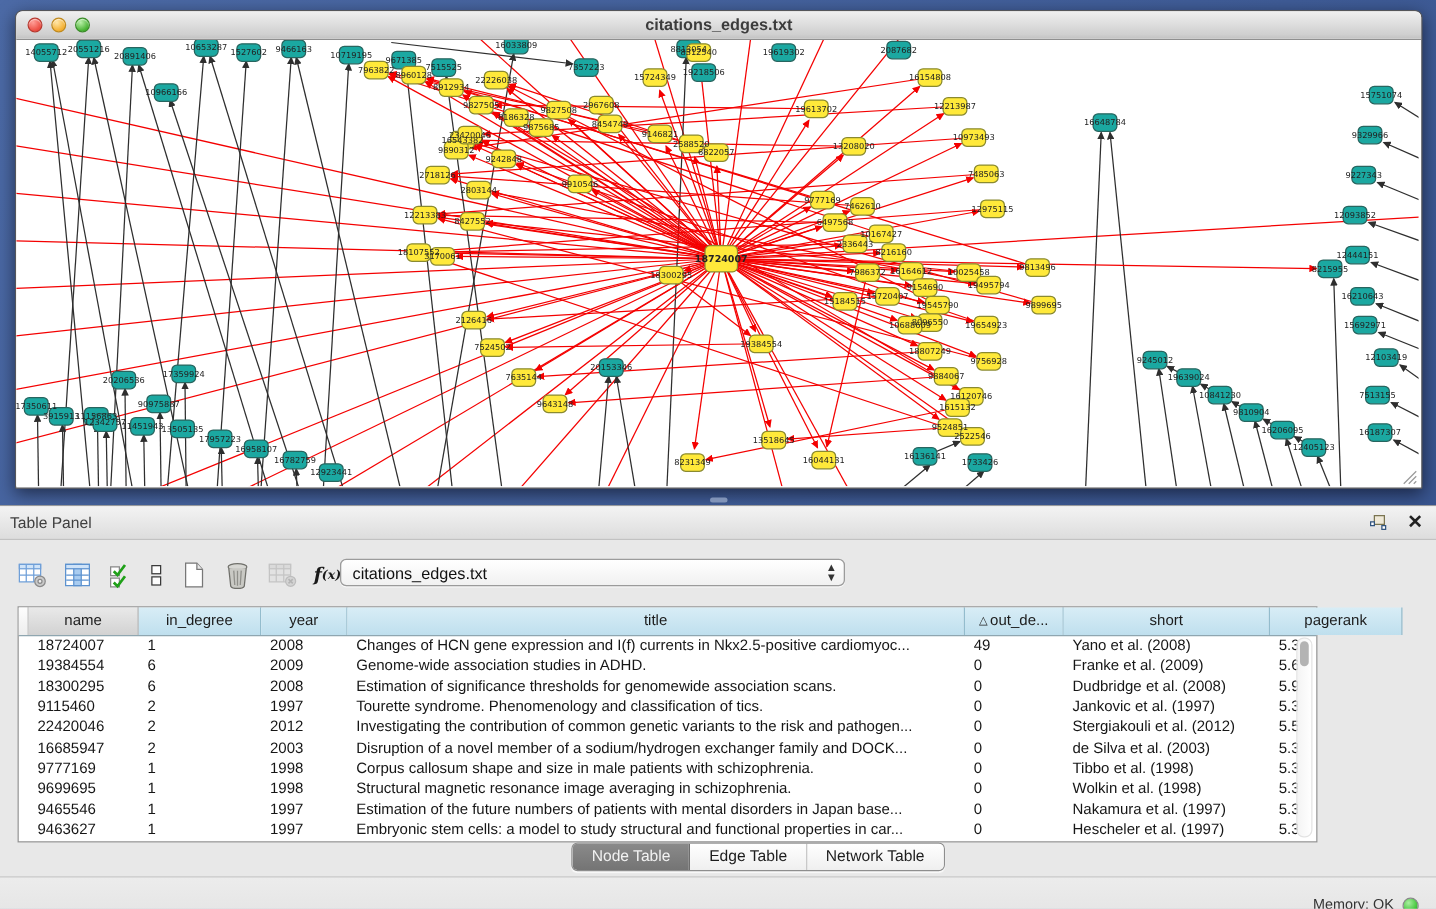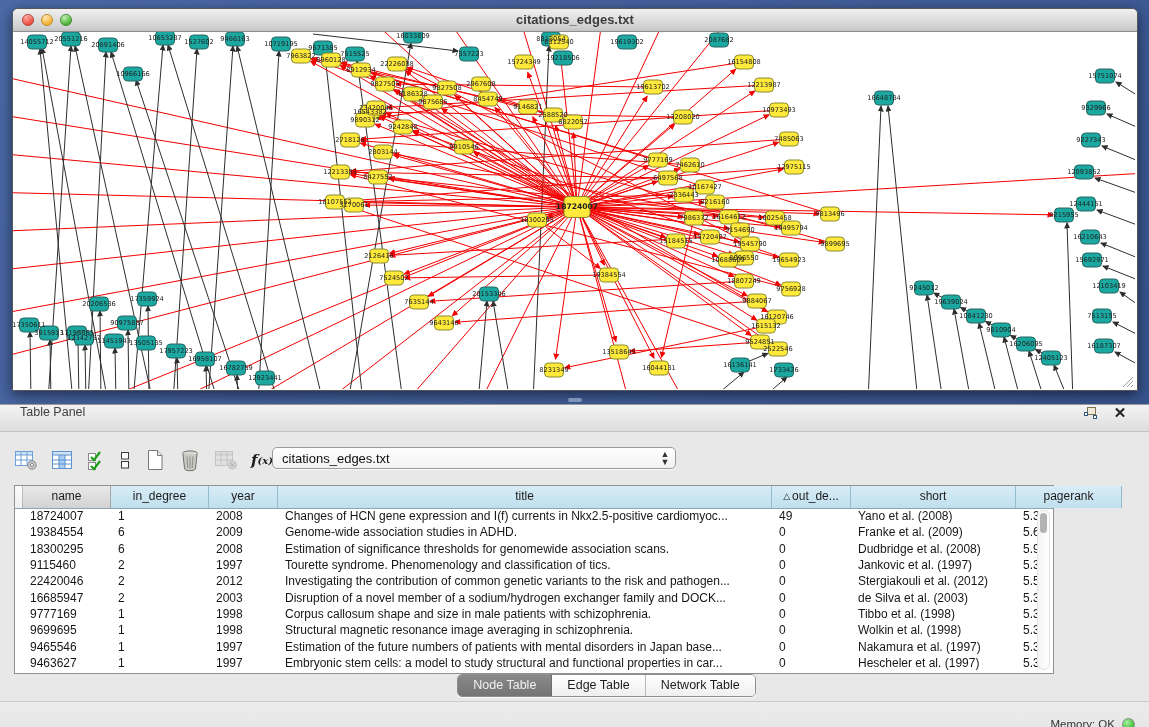--- a/index.html
+++ b/index.html
@@ -33,21 +33,21 @@
   .graph-canvas svg{display:block;}
   
   .splitter-grip{position:absolute;left:568px;top:398px;width:14px;height:4px;border-radius:2px;background:#93a5c6;opacity:.8;}
   
   .table-panel{
     position:absolute;left:0;top:404px;width:1149px;height:323px;
     background:#e8e8e8;border-top:1px solid #97999c;
   }
   .panel-header{
     height:27px;background:linear-gradient(#f3f3f3,#dddddd);
-    border-bottom:1px solid #c2c2c2;display:flex;padding:0 20px;box-sizing:border-box;
+    border-bottom:1px solid #c2c2c2;display:flex;align-items:center;padding:0 8px;box-sizing:border-box;
   }
   .panel-header .panel-title{font-size:12.5px;color:#3f3f3f;}
   .panel-header .spacer{flex:1;}
   .hdr-btn{width:18px;height:16px;margin-left:12px;display:flex;align-items:center;justify-content:center;cursor:default;}
   .close-x{font-size:15px;font-weight:bold;color:#222;line-height:14px;}
   .toolbar{position:absolute;left:14px;top:40px;height:30px;display:flex;align-items:center;gap:13px;}
   .tb-icon{display:flex;align-items:center;justify-content:center;height:24px;}
   .fx{font-family:"DejaVu Serif","Liberation Serif",serif;font-style:italic;font-weight:bold;font-size:15px;color:#1a1a1a;}
   .fx small{font-size:10px;}
   .combo{

